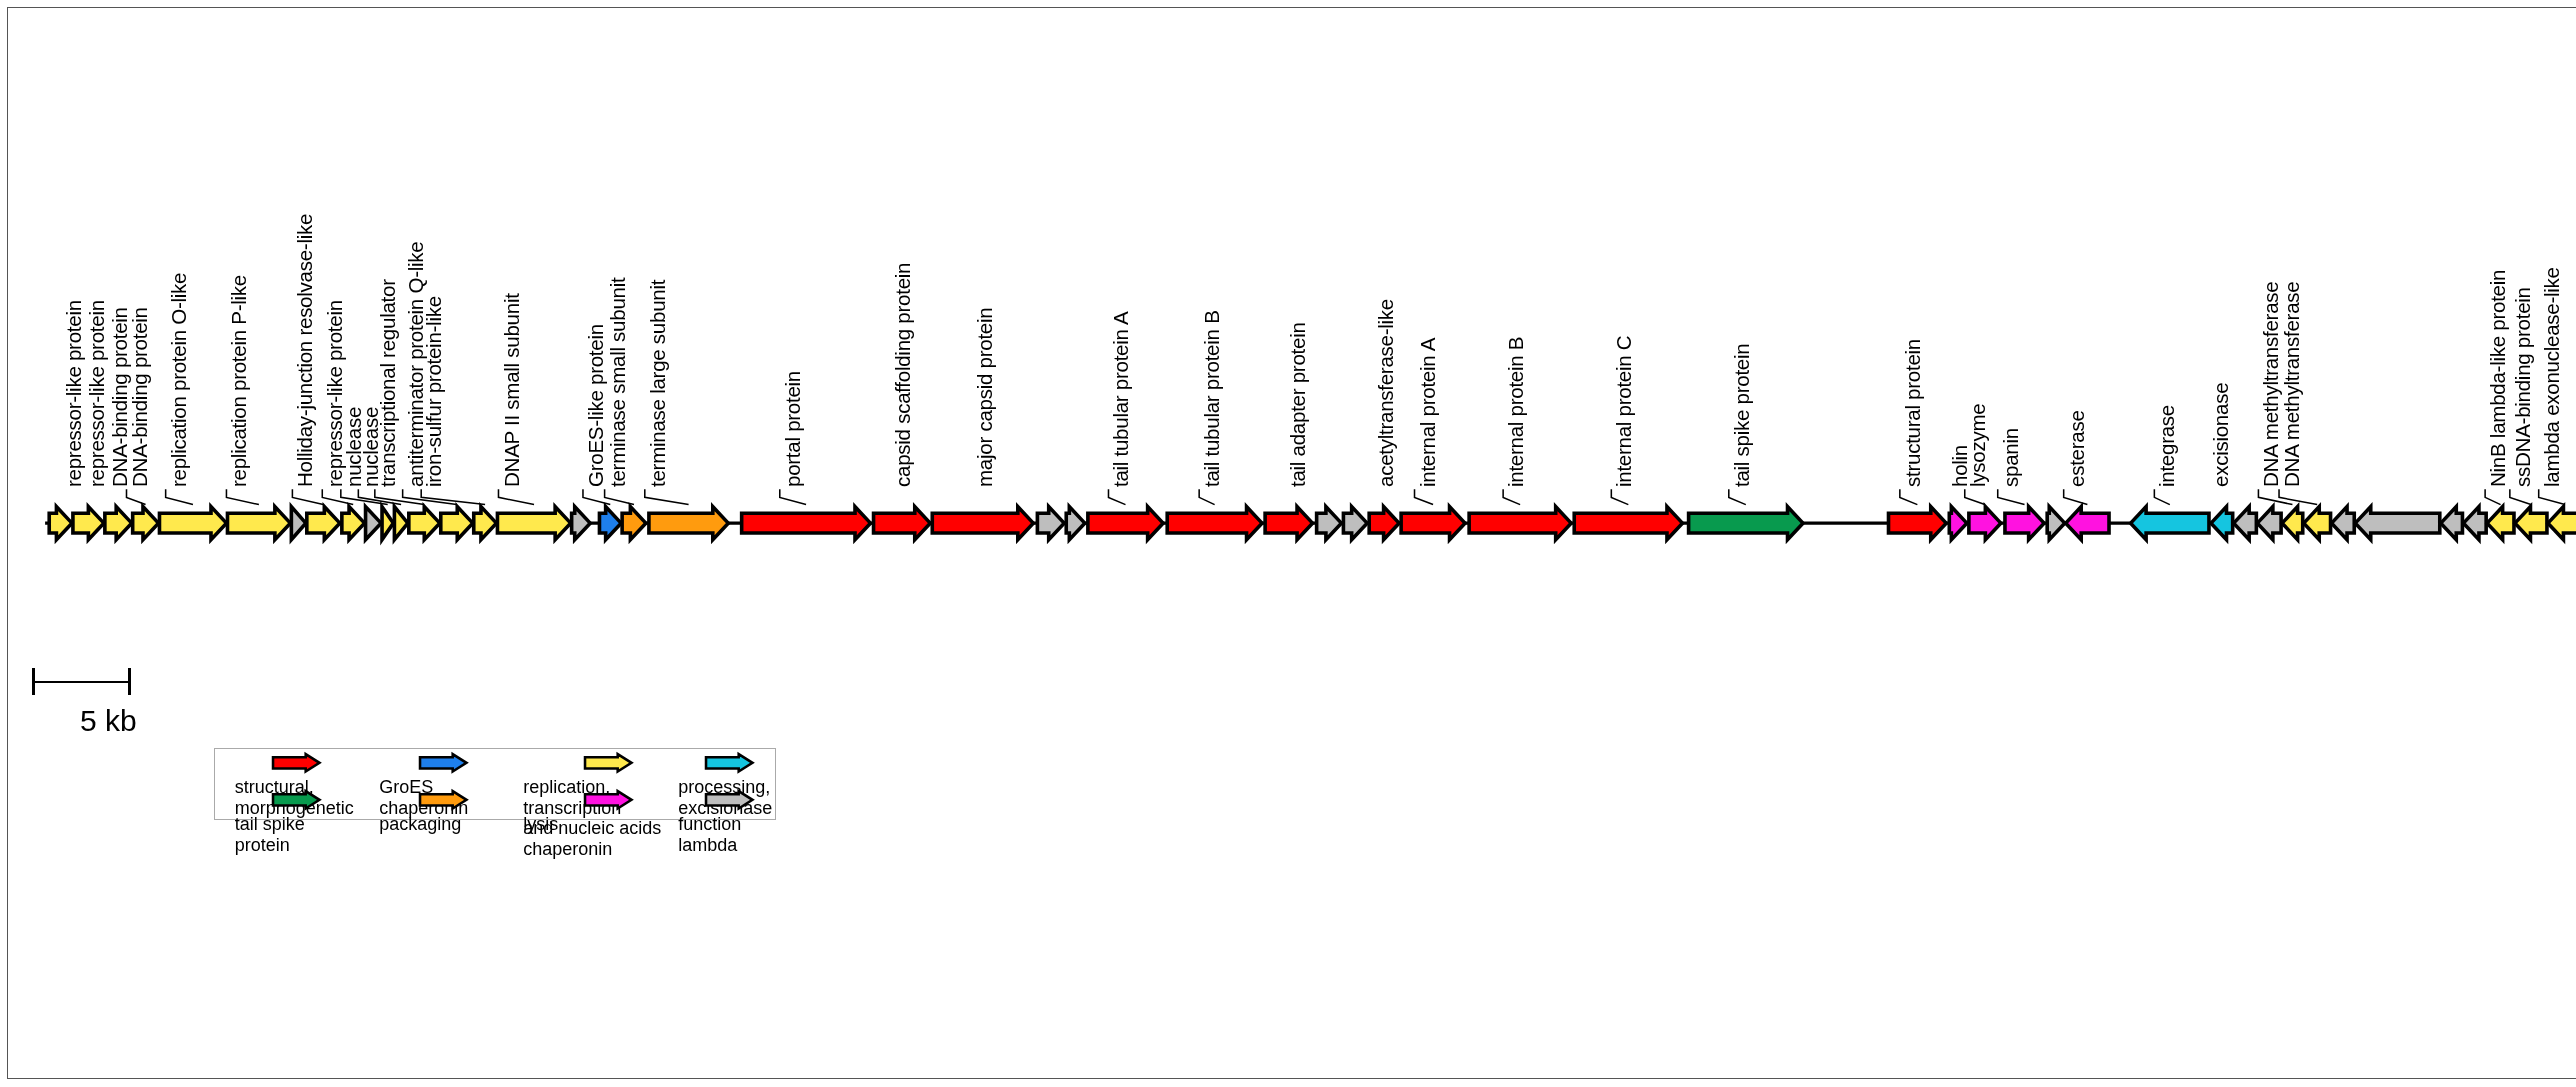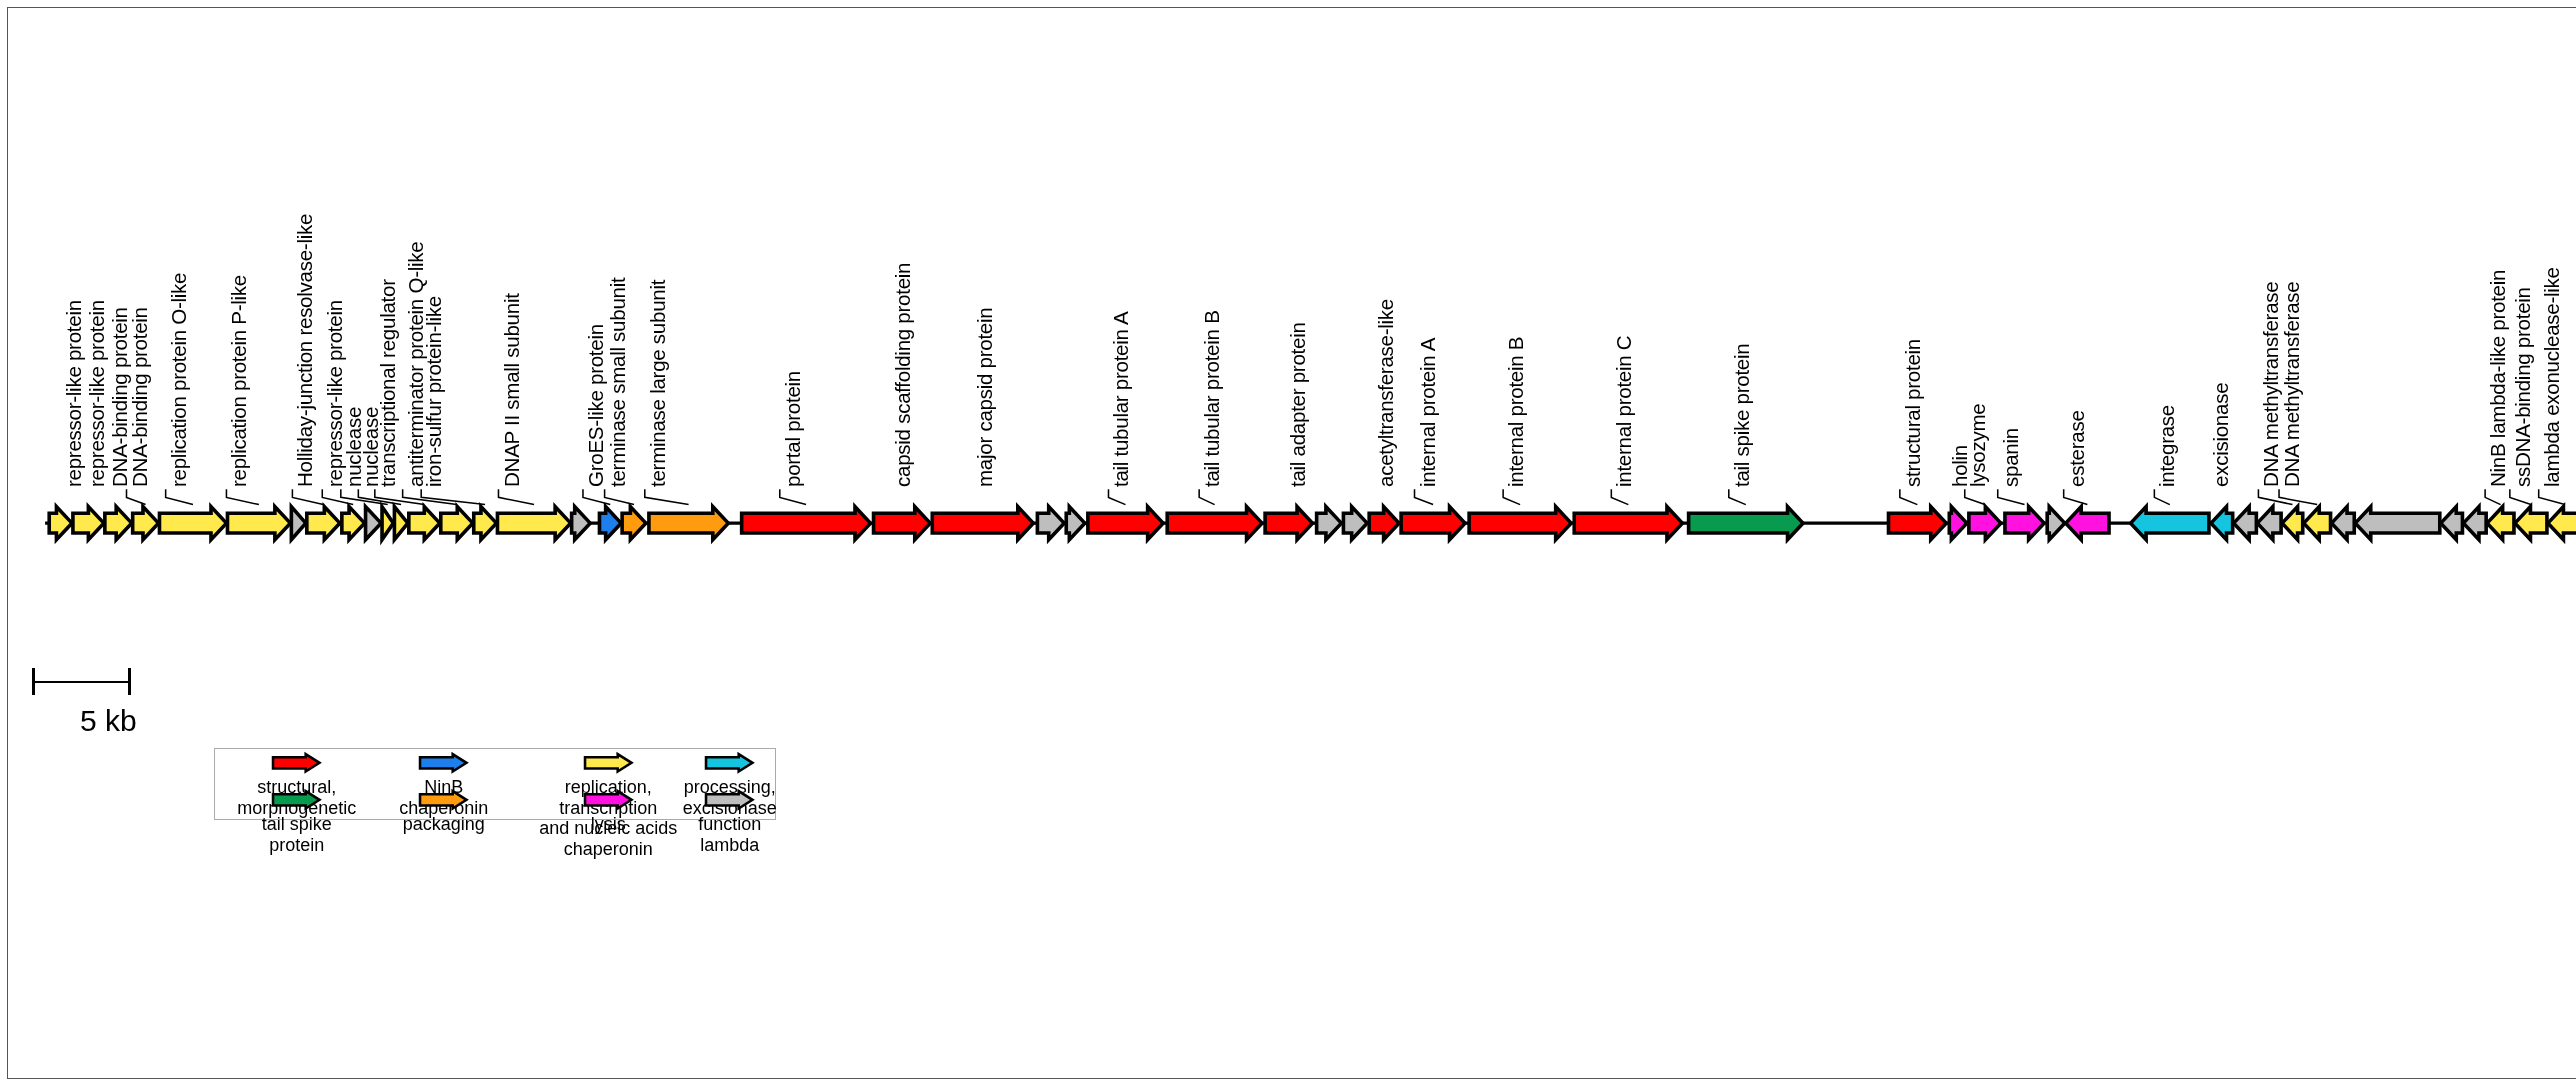--- a/index.html
+++ b/index.html
@@ -6,21 +6,21 @@
   body{width:3064px;height:1088px;font-family:"Liberation Sans",sans-serif;}
   #frame{position:absolute;left:7.2px;top:7.2px;width:3049px;height:1072px;border:1.5px solid #555;box-sizing:border-box;background:#fff;}
   #canvas{position:absolute;left:0;top:0;width:3049px;height:1072px;}
   .lbl{position:absolute;transform-origin:0 0;transform:rotate(-90deg);white-space:nowrap;font-size:20.6px;color:#000;letter-spacing:-0.3px;}
   #scalebar{position:absolute;left:24px;top:660px;width:99px;height:27px;}
   #scalebar .hbar{position:absolute;left:0;top:12.4px;width:99px;height:2.6px;background:#000;}
   #scalebar .tick{position:absolute;top:0;width:2.6px;height:27px;background:#000;}
   #scaletext{position:absolute;left:20.6px;top:696px;width:108px;text-align:right;font-size:30px;color:#000;}
   #legend{position:absolute;left:206px;top:740px;width:562px;height:72px;}
   #legendbox{position:absolute;left:206px;top:740px;width:562px;height:72px;border:1px solid #aaa;background:#fff;box-sizing:border-box;}
-  .lgcell{position:absolute;text-align:center;}
+  .lgcell{position:absolute;text-align:left;}
   .lgtext{font-size:18px;color:#000;line-height:1.14;margin-top:3.1px;}
   .lgarrowwrap{height:23px;display:flex;align-items:center;justify-content:center;}
   svg{display:block;overflow:visible;}
 </style>
 </head>
 <body>
 
 <div id="frame">
 
   <svg id="canvas" viewBox="0 0 5918 2081" preserveAspectRatio="none">
@@ -199,21 +199,21 @@
           <div>morphogenetic</div>
         </div>
       </div>
       <div class="lgcell" style="left: 165px; top: 3.1px; width: 129px;">
         <div class="lgarrowwrap">
           <svg width="49" height="19.6" viewBox="0 0 96 38">
             <polygon points="2,8 66,8 66,2 93,19 66,36 66,30 2,30" fill="#1E7FEC" stroke="#000000" stroke-width="5"></polygon>
           </svg>
         </div>
         <div class="lgtext">
-          <div>NinB chaperonin</div>
+          <div>GroES chaperonin</div>
         </div>
       </div>
       <div class="lgcell" style="left: 309px; top: 3.1px; width: 170px;">
         <div class="lgarrowwrap">
           <svg width="49" height="19.6" viewBox="0 0 96 38">
             <polygon points="2,8 66,8 66,2 93,19 66,36 66,30 2,30" fill="#FFE94D" stroke="#000000" stroke-width="5"></polygon>
           </svg>
         </div>
         <div class="lgtext">
           <div>replication, transcription</div>

